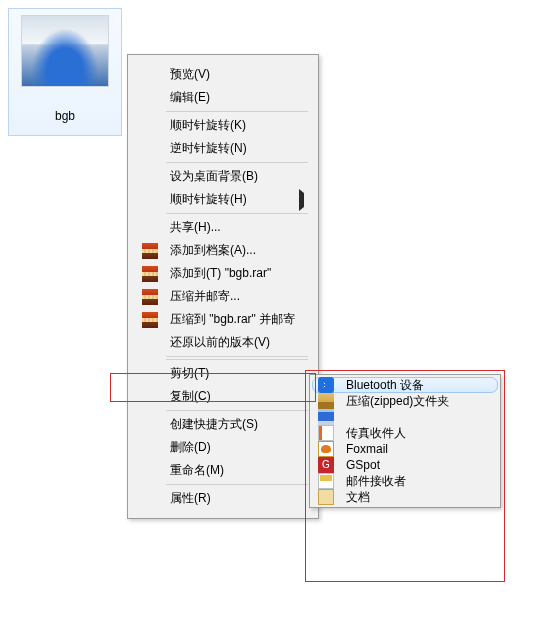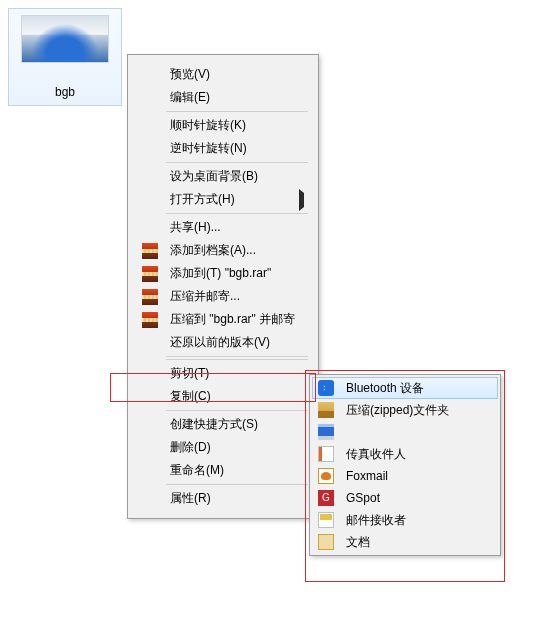--- a/index.html
+++ b/index.html
@@ -9,21 +9,21 @@
       background: #fff;
       width: 545px;
       height: 621px;
       position: relative;
     }
     .file-icon-wrap {
       position: absolute;
       left: 8px;
       top: 8px;
       width: 114px;
-      height: 98px;
+      height: 128px;
       border: 1px solid #bcd4ef;
       background: linear-gradient(#f5faff, #eaf3fd);
       display: flex;
       flex-direction: column;
       align-items: center;
       padding: 6px;
     }
     .thumb {
       width: 88px;
       height: 72px;
@@ -128,21 +128,21 @@
     .sub-menu {
       position: absolute;
       left: 309px;
       top: 424px;
       width: 192px;
       background: #f1f1f1;
       border: 1px solid #9b9b9b;
       box-shadow: 2px 2px 4px rgba(0,0,0,.2);
       padding: 2px;
     }
-    .sub-menu .mi { height: 22px; }
+    .sub-menu .mi { height: 16px; border-radius: 7px; }
     .arrow-r {
       width:0;height:0;border-top:4px solid transparent;border-bottom:4px solid transparent;border-left:5px solid #2a2a2a;
     }
   </style>
 </head>
 <body>
 
 <div class="file-icon-wrap">
   <div class="thumb"></div>
   <div class="file-label">bgb</div>
@@ -167,21 +167,21 @@
         <span class="mi-gutter"></span>
         <span class="mi-label">逆时针旋转(N)</span>
       </div>
       <div class="sep"></div>
       <div class="mi">
         <span class="mi-gutter"></span>
         <span class="mi-label">设为桌面背景(B)</span>
       </div>
       <div class="mi">
         <span class="mi-gutter"></span>
-        <span class="mi-label">打开方式(H)</span>
+        <span class="mi-label">顺时针旋转(H)</span>
         <span class="mi-arrow"><span class="arrow-r"></span></span>
       </div>
       <div class="sep"></div>
       <div class="mi">
         <span class="mi-gutter"></span>
         <span class="mi-label">共享(H)...</span>
       </div>
       <div class="mi">
         <span class="mi-gutter">
           <span class="ico ico-rar"></span>

